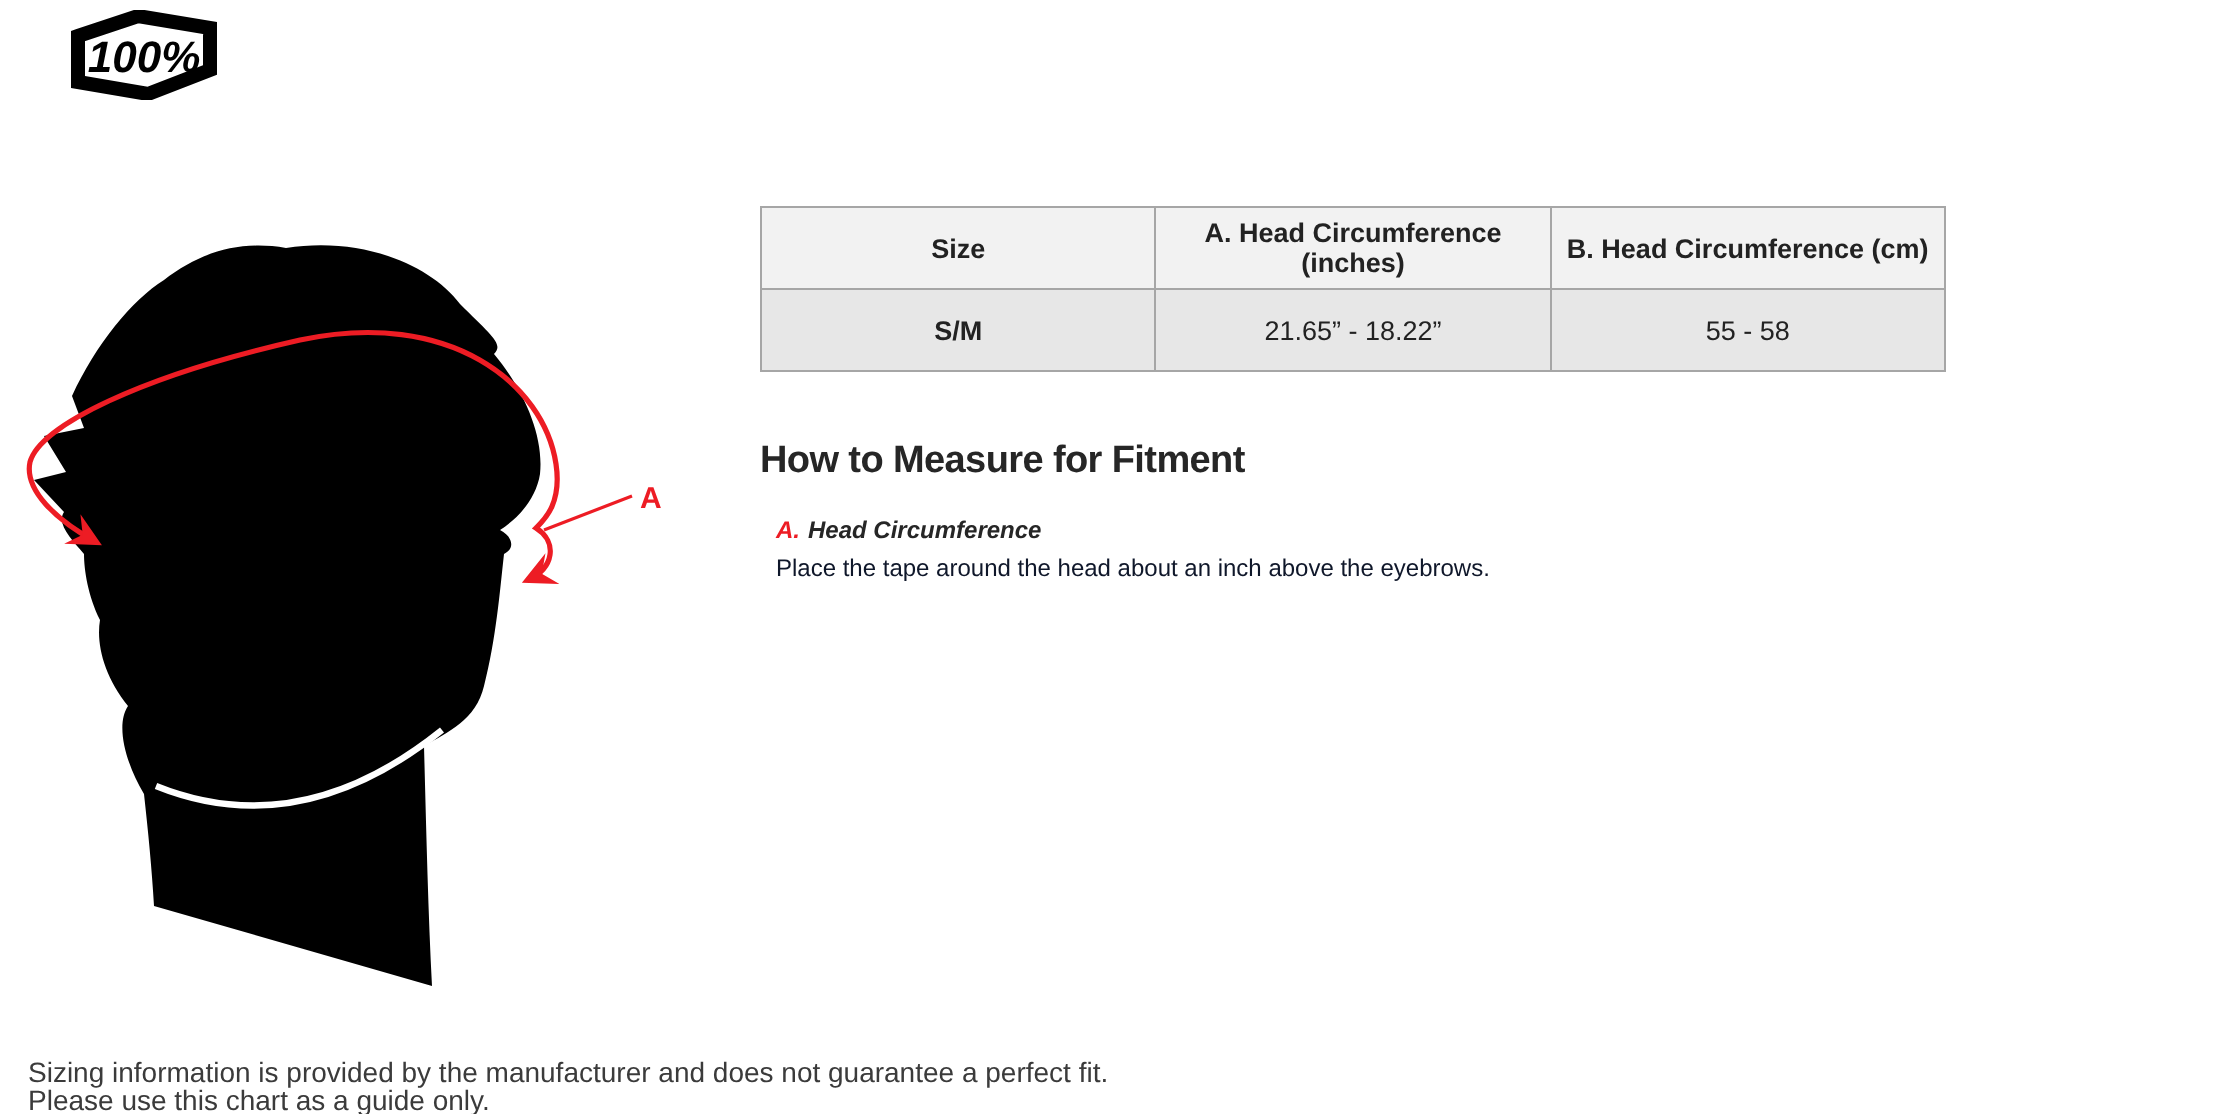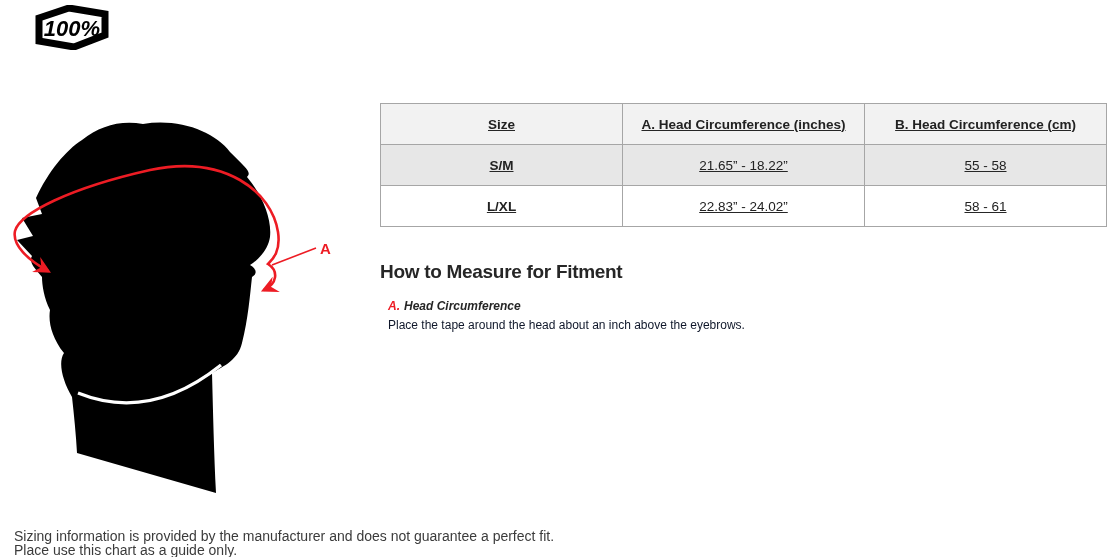--- a/index.html
+++ b/index.html
@@ -21,24 +21,23 @@
   
   .content { position: absolute; left: 380px; top: 88px; width: 727px; }
 
   h1, h2 {
     font-size: 19px; font-weight: 700; color: #262626;
     margin: 0; letter-spacing: -0.3px; line-height: 22px;
   }
 
   table.size-chart {
     margin-top: 15px;
-    width: 727px;
+    width: 593px;
     border-collapse: collapse;
     table-layout: fixed;
-    text-decoration: underline;
   }
   table.size-chart th, table.size-chart td {
     border: 1px solid #a6a6a6;
     text-align: center;
     vertical-align: middle;
     font-size: 13.5px;
     height: 40px;
     padding: 0 6px;
     color: #222222;
   }
@@ -119,34 +118,29 @@
         <th>A. Head Circumference (inches)</th>
         <th>B. Head Circumference (cm)</th>
       </tr>
     </thead>
     <tbody>
       <tr class="stripe">
         <td class="size-label">S/M</td>
         <td>21.65” - 18.22”</td>
         <td>55 - 58</td>
       </tr>
-      <tr>
-        <td class="size-label">L/XL</td>
-        <td>22.83” - 24.02”</td>
-        <td>58 - 61</td>
-      </tr>
     </tbody>
   </table>
 
   <h2 class="measure-heading">How to Measure for Fitment</h2>
 
   <div class="measure-item">
     <div class="measure-label">
       <span class="measure-letter">A.</span><span>Head Circumference</span>
     </div>
     <div class="measure-desc">Place the tape around the head about an inch above the eyebrows.</div>
   </div>
 </div>
 
 <div class="footer">
   <div>Sizing information is provided by the manufacturer and does not guarantee a perfect fit.</div>
-  <div>Place use this chart as a guide only.</div>
+  <div>Please use this chart as a guide only.</div>
 </div>
 
 </body></html>

